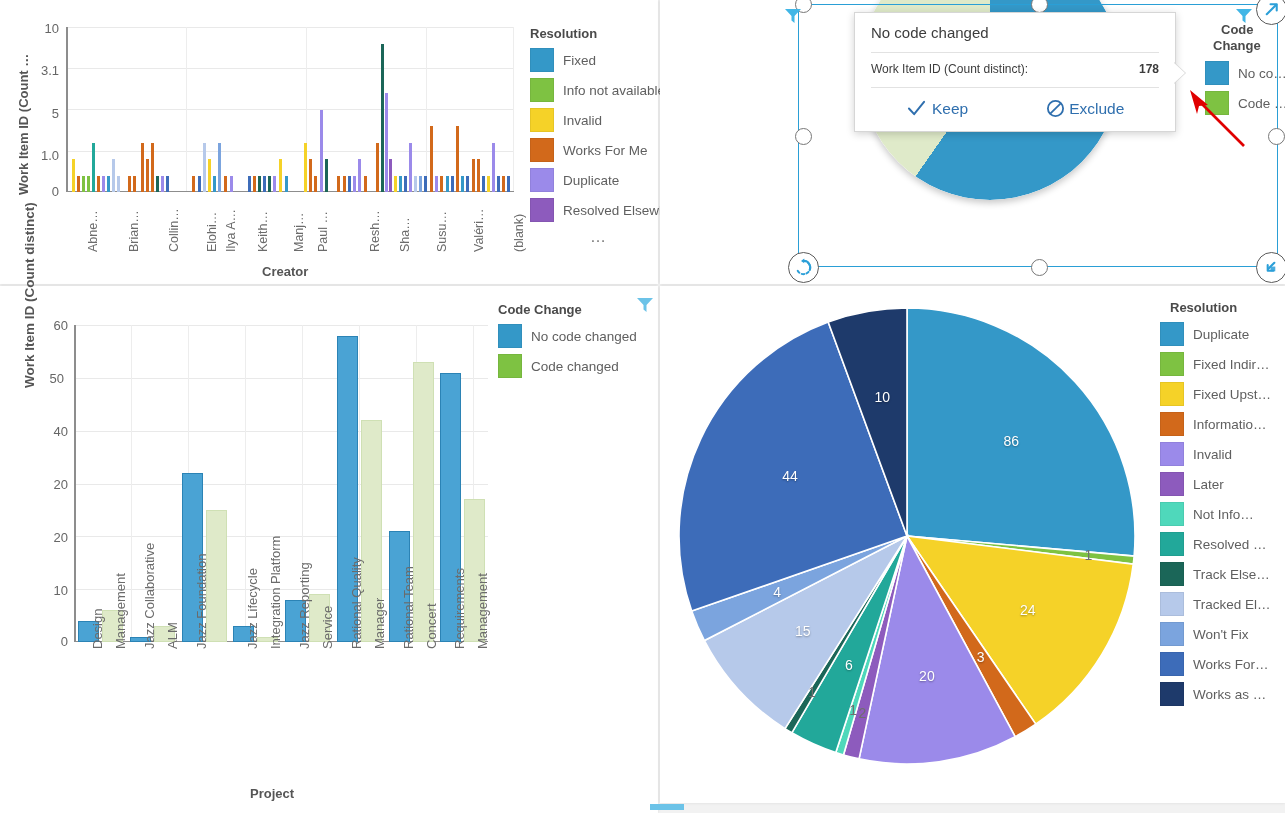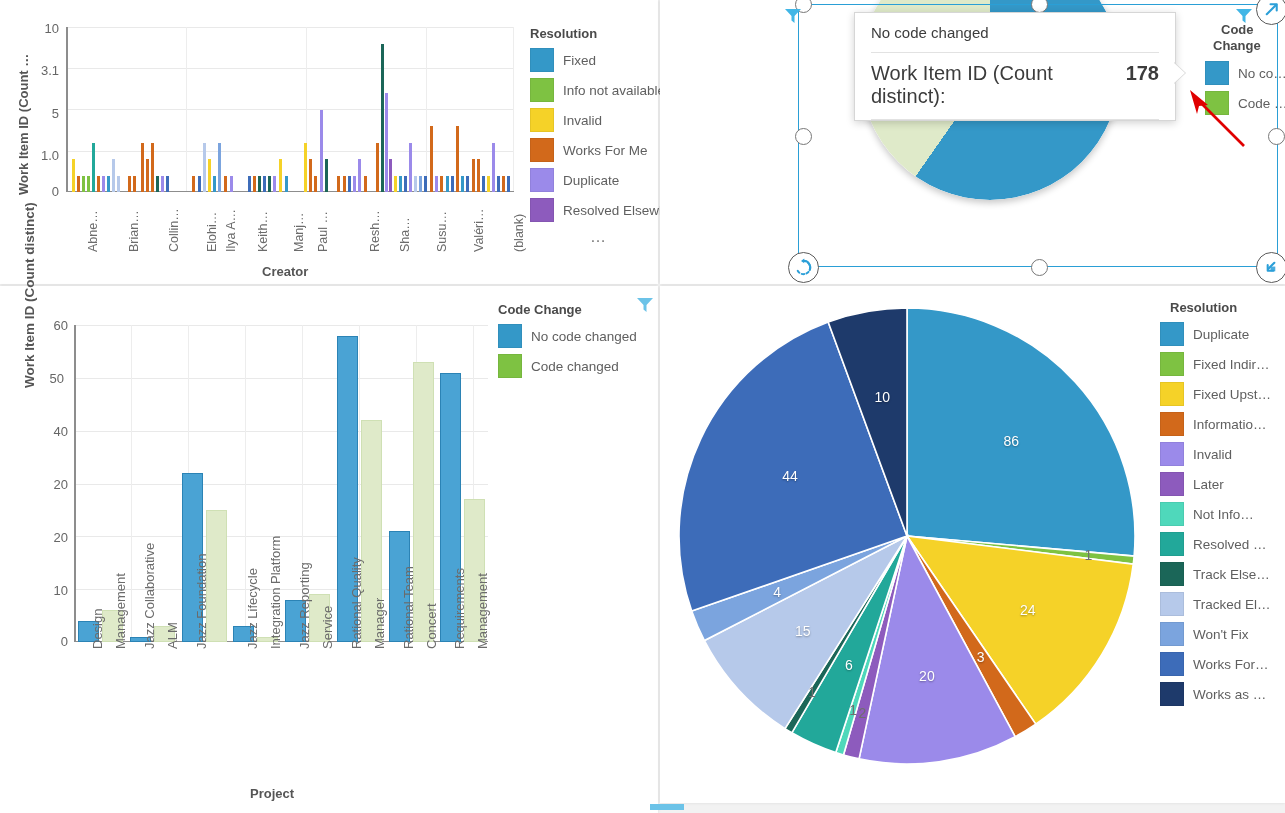--- a/index.html
+++ b/index.html
@@ -45,21 +45,21 @@
           background:#fff;border:1.3px solid #5a5a5a;box-sizing:border-box;
           display:flex;align-items:center;justify-content:center;}
 
   
   #tooltip{position:absolute;left:854px;top:12px;width:320px;
            background:#fff;border:1px solid #d6d6d6;
            box-shadow:0 2px 8px rgba(0,0,0,.18);z-index:40;}
   .tt-row{padding:11px 16px;font-size:15px;color:#3c3c3c;}
   .tt-sep{height:1px;background:#e2e2e2;margin:0 16px;}
   .tt-kv{display:flex;justify-content:space-between;align-items:baseline;
-         padding:9px 16px 11px 16px;font-size:20px;color:#3c3c3c;}
+         padding:9px 16px 11px 16px;font-size:12px;color:#3c3c3c;}
   .tt-kv .val{font-weight:bold;}
   .tt-actions{display:flex;padding:11px 16px 13px 16px;}
   .tt-act{display:flex;align-items:center;color:#2f6fae;font-size:15.5px;cursor:pointer;}
   .tt-act.keep{margin-left:36px;}
   .tt-act.excl{margin-left:78px;}
   #tt-arrow{position:absolute;left:1173px;top:62px;width:0;height:0;
             border-top:11px solid transparent;border-bottom:11px solid transparent;
             border-left:12px solid #ffffff;z-index:41;
             filter:drop-shadow(1px 0 0 #d6d6d6);}
 
@@ -288,20 +288,39 @@
 
 <div id="tt-arrow"></div>
 <div id="tooltip">
   <div class="tt-row">No code changed</div>
   <div class="tt-sep"></div>
   <div class="tt-kv">
     <span>Work Item ID (Count distinct):</span>
     <span class="val">178</span>
   </div>
   <div class="tt-sep"></div>
+  <div class="tt-actions">
+    <span class="tt-act keep">
+      <span style="margin-right:6px;display:inline-flex;">
+        <svg width="19" height="17" viewBox="0 0 20 18">
+            <path d="M2 9 L7.5 15 L18 2" fill="none" stroke="#2f6fae" stroke-width="2.1" stroke-linecap="round" stroke-linejoin="round"></path>
+          </svg>
+      </span>
+      <span>Keep</span>
+    </span>
+    <span class="tt-act excl">
+      <span style="margin-right:4px;display:inline-flex;">
+        <svg width="19" height="19" viewBox="0 0 20 20">
+            <circle cx="10" cy="10" r="8" fill="none" stroke="#2f6fae" stroke-width="1.9"></circle>
+            <line x1="4.5" y1="15.5" x2="15.5" y2="4.5" stroke="#2f6fae" stroke-width="1.9"></line>
+          </svg>
+      </span>
+      <span>Exclude</span>
+    </span>
+  </div>
 </div>
 
 <svg id="cursor-arrow" width="70" height="70" viewBox="0 0 70 70">
   <line x1="58" y1="62" x2="13" y2="17" stroke="#e00000" stroke-width="2.6"></line>
   <path d="M4 6 L22 21 L13 22 L11 30 Z" fill="#e00000"></path>
 </svg>
 
 <div class="panel" id="panel-project">
 
   <div class="axis-title ytitle" style="left:22px;top:102px;font-size:13.5px;">Work Item ID (Count distinct)</div>

